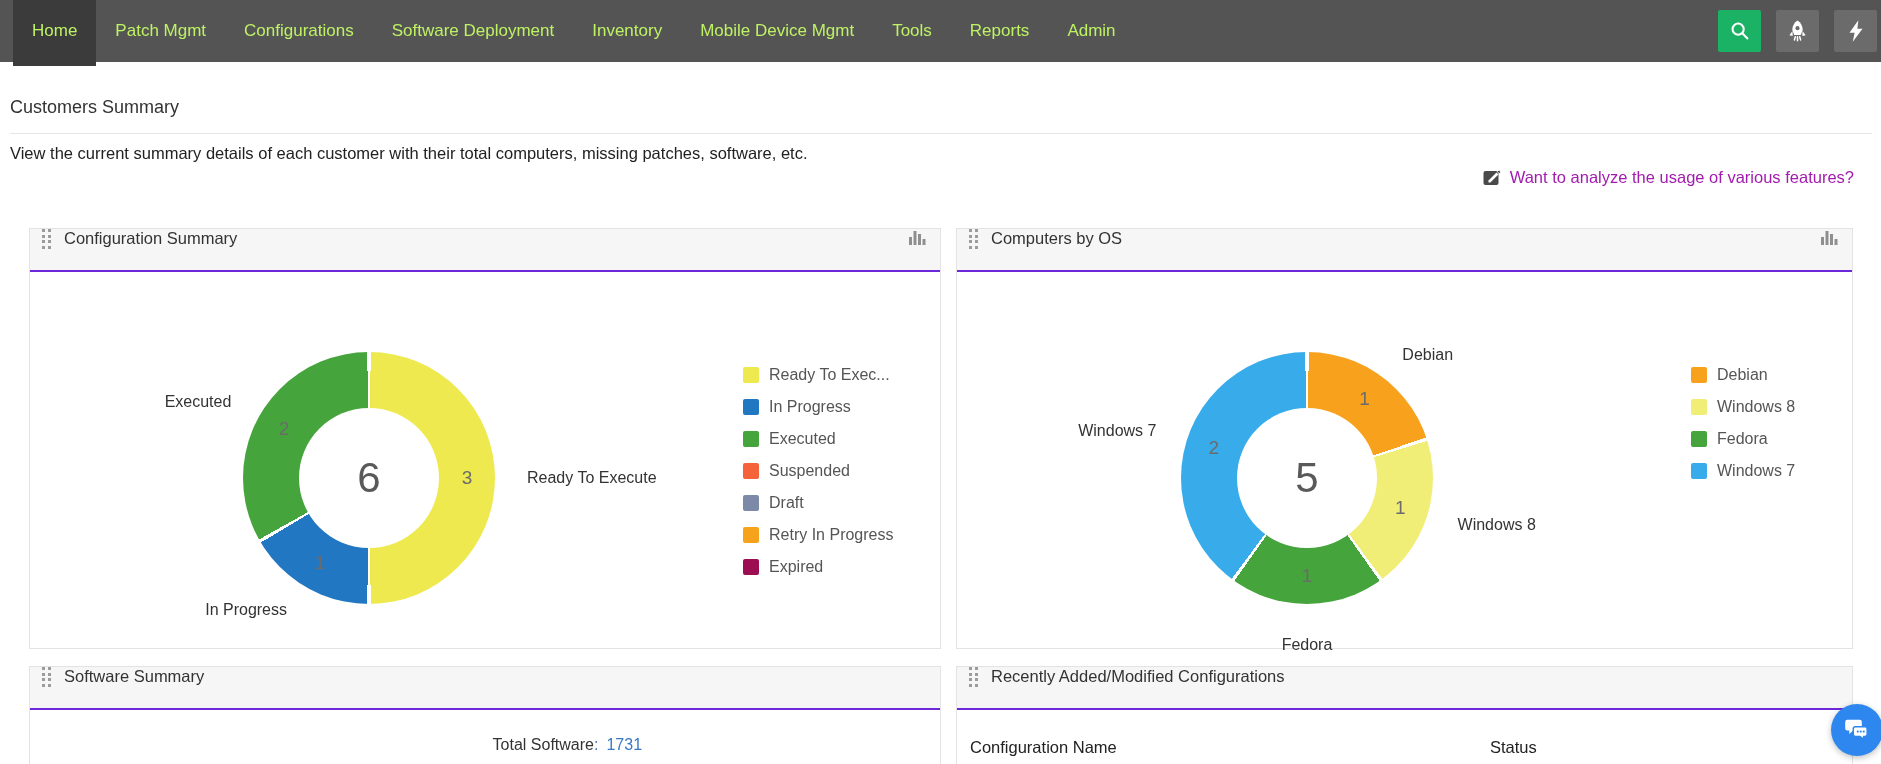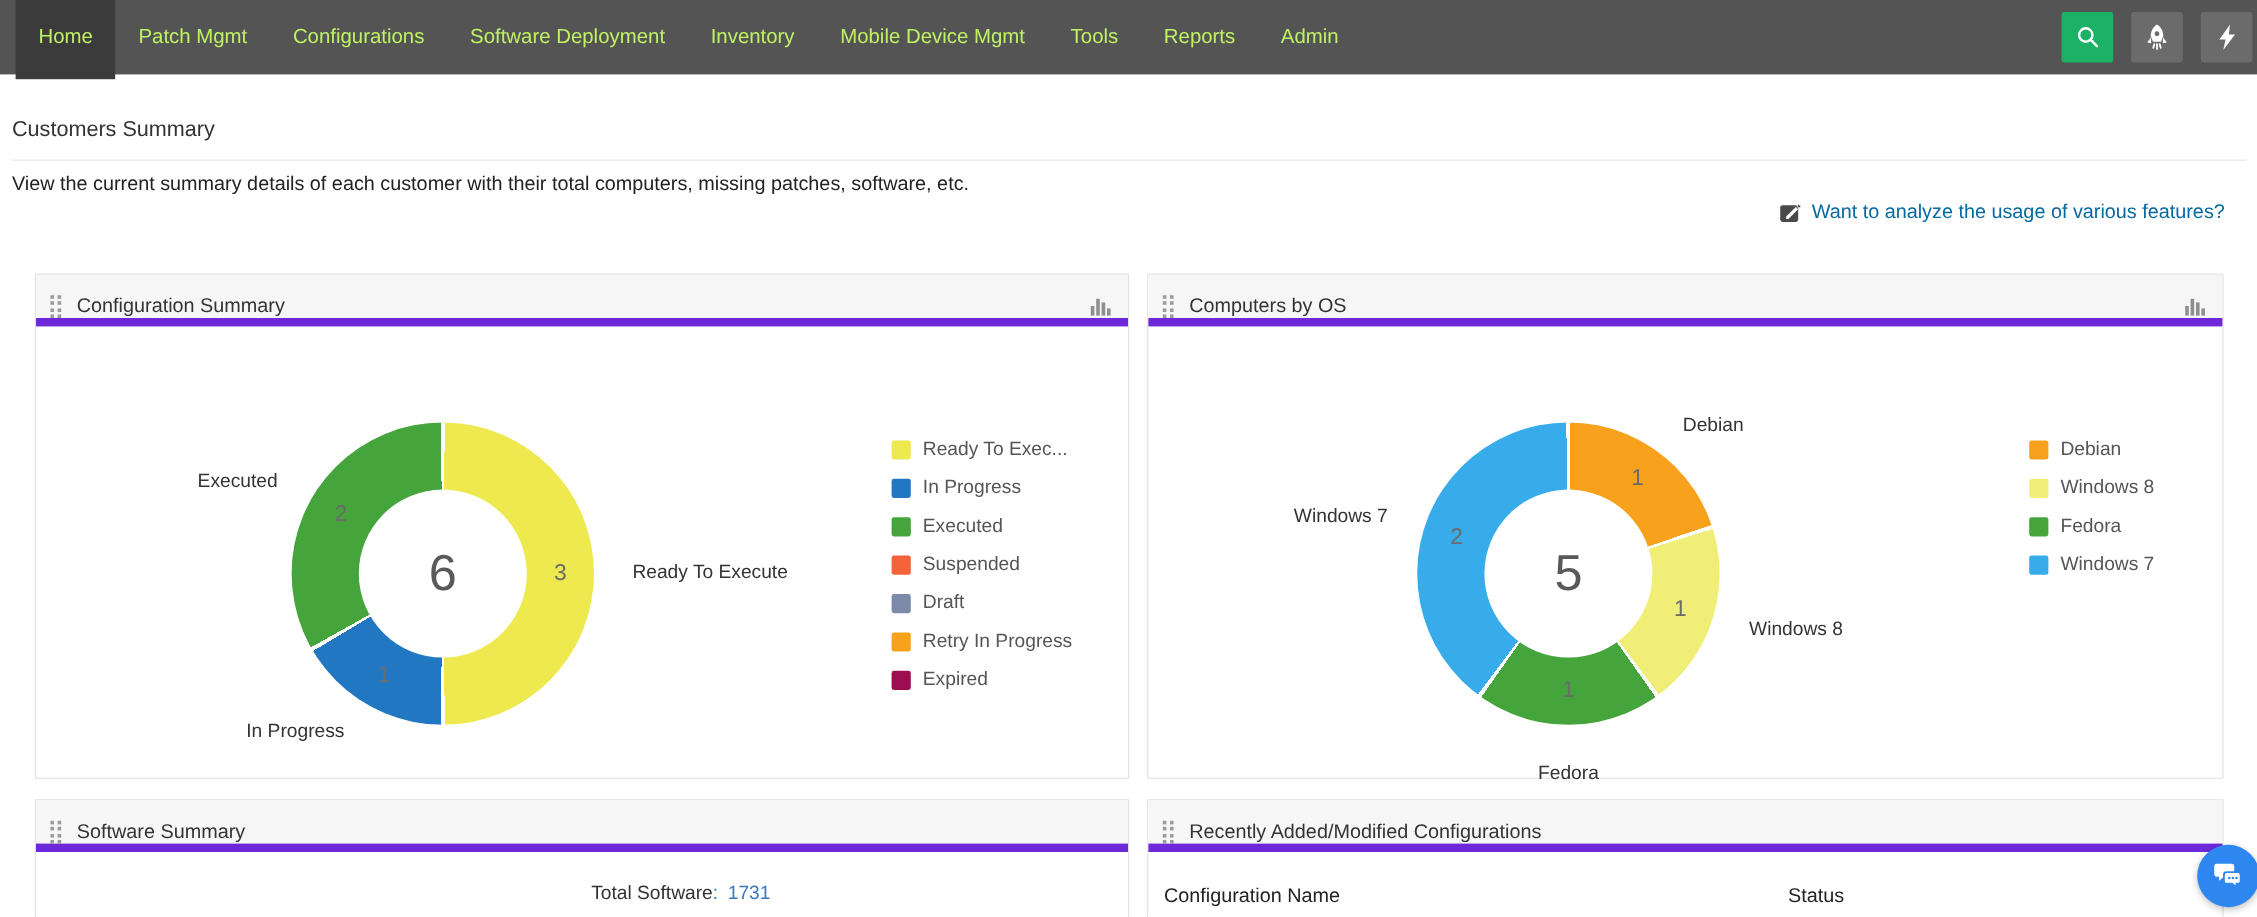--- a/index.html
+++ b/index.html
@@ -26,32 +26,32 @@
     width:43px; height:42px; border:none; border-radius:2px; background:#6b6b6b;
     display:flex; align-items:center; justify-content:center; cursor:pointer; padding:0;
   }
   .nav-btn.search { background:#1bb266; }
 
   
   .page-title { position:absolute; left:10px; top:97px; margin:0; font-size:18px; font-weight:400; color:#333; }
   .divider { position:absolute; left:10px; right:9px; top:133px; border-top:1px solid #e7e7e7; }
   .page-desc { position:absolute; left:10px; top:144px; margin:0; font-size:16.5px; color:#222; }
   .analyze-row { position:absolute; top:167px; right:27px; display:flex; align-items:center; gap:8px; font-size:16.5px; }
-  .analyze-row a { color:#0369a1; text-decoration:none; cursor:pointer; }
+  .analyze-row a { color:#a21caf; text-decoration:none; cursor:pointer; }
 
   
   .panel { position:absolute; background:#fff; border:1px solid #e3e3e3; }
   .p1 { left:29px;  top:228px; width:912px; height:421px; }
   .p2 { left:956px; top:228px; width:897px; height:421px; }
   .p3 { left:29px;  top:666px; width:912px; height:220px; }
   .p4 { left:956px; top:666px; width:897px; height:220px; }
 
   .panel-head {
-    height:43px; background:#f6f6f6; border-bottom:7px solid #6d28d9;
-    display:flex; align-items:flex-end; padding:0 12px;
+    height:43px; background:#f6f6f6; border-bottom:2px solid #6d28d9;
+    display:flex; align-items:flex-start; padding:0 12px;
   }
   .panel-head h2 { font-size:16.5px; font-weight:400; color:#333; margin:0 0 0 13px; white-space:nowrap; }
   .drag { display:grid; grid-template-columns:repeat(2,3px); grid-auto-rows:3px; gap:2.5px 3px; cursor:move; }
   .drag i { background:#9c9c9c; }
   .chart-ico { margin-left:auto; display:flex; cursor:pointer; }
 
   .panel-body { position:absolute; top:43px; left:0; right:0; bottom:0; overflow:visible; }
 
   
   .donut-ring { position:absolute; border-radius:50%; z-index:1; cursor:pointer; }

